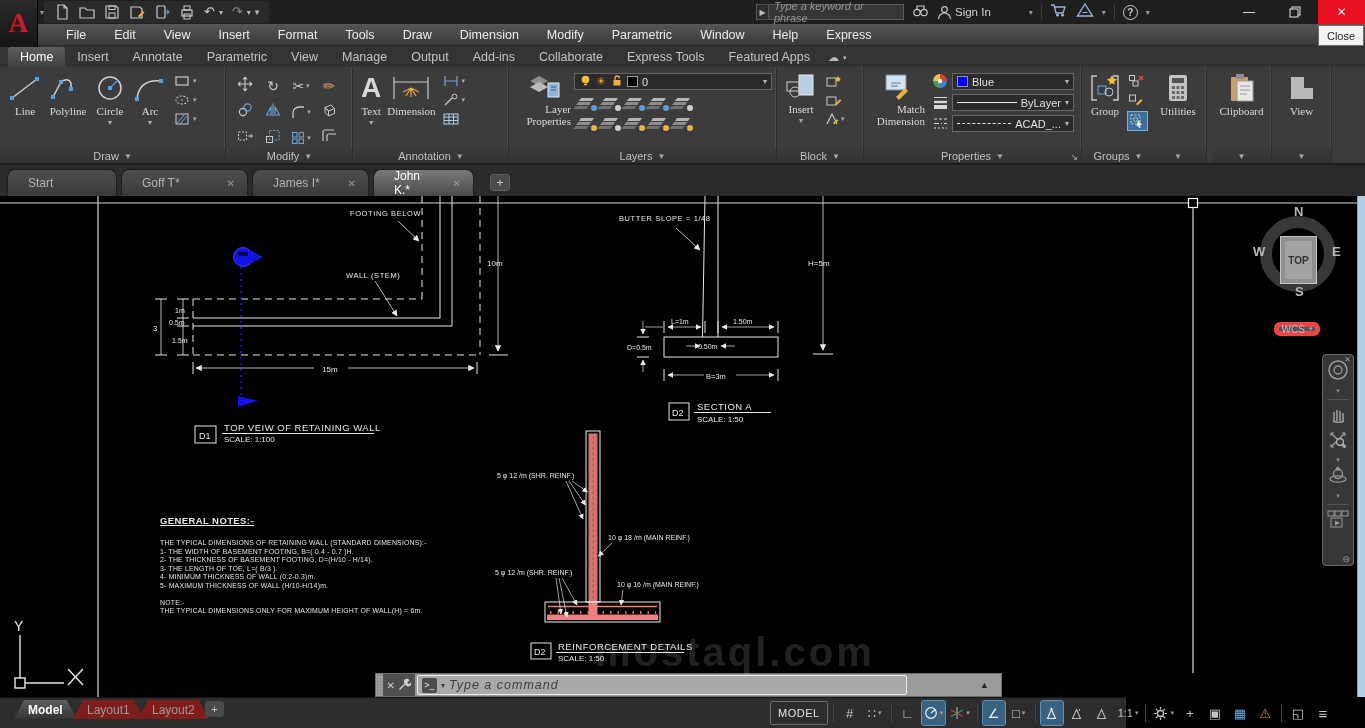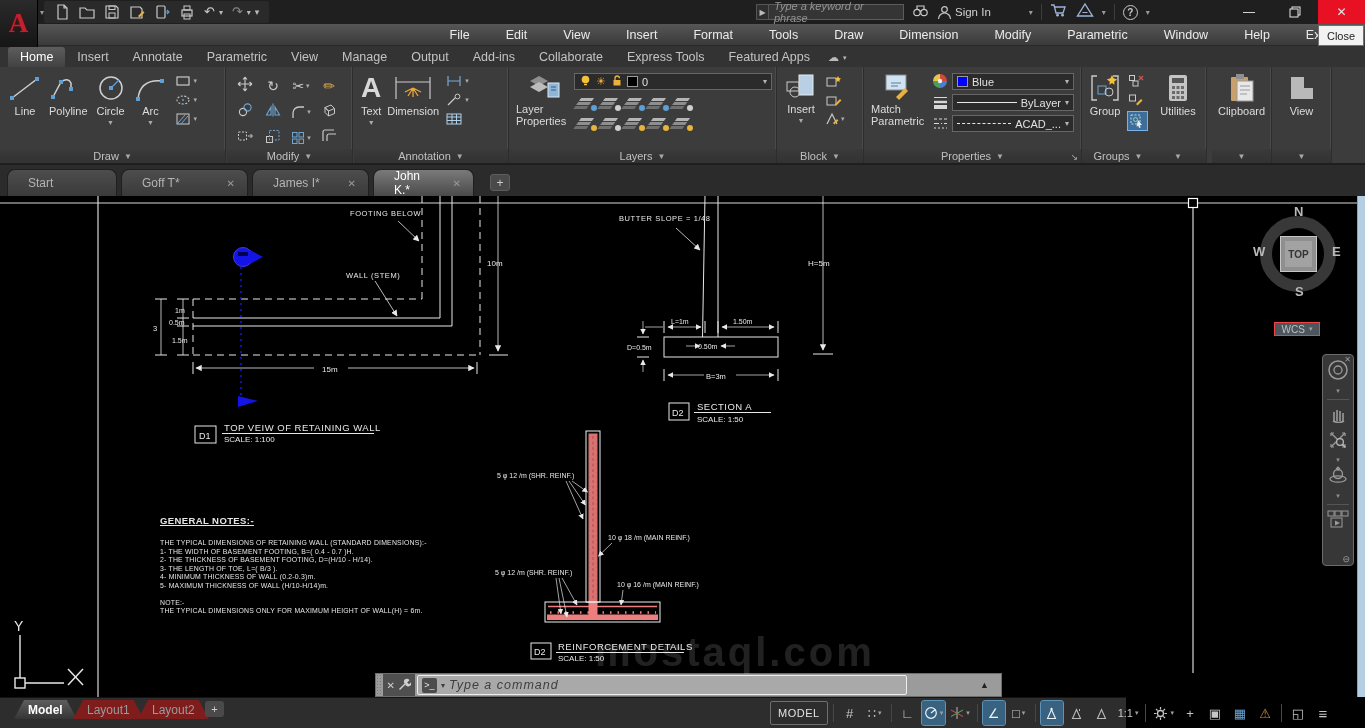--- a/index.html
+++ b/index.html
@@ -24,37 +24,37 @@
   .win-close { background:#e81123; width:47px; }
   .tooltip-close { position:absolute; left:1318px; top:25px; width:46px; height:21px; background:#f2f2f2; border:1px solid #707070; color:#1c1c1c; font-size:11px; display:flex; align-items:center; justify-content:center; z-index:60; }
   .help-circ { width:15px; height:15px; border:1.4px solid #c9c9c9; border-radius:50%; color:#c9c9c9; font-size:10px; font-weight:bold; display:flex; align-items:center; justify-content:center; }
 
   
   .acad-logo { position:absolute; left:0; top:0; width:38px; height:47px; background:linear-gradient(#2a2a2a,#161616); border-right:1px solid #000; z-index:60; display:flex; align-items:center; justify-content:center; }
   .acad-logo span { font-size:27px; font-weight:bold; color:#c2202c; text-shadow:0 0 2px #6d0f16; font-family:"Liberation Serif", serif; }
   .logo-dd { position:absolute; left:40px; top:8px; font-size:8px; color:#999; z-index:60; }
 
   
-  .menubar { position:absolute; left:0; top:24px; width:1365px; height:22px; background:linear-gradient(#565656,#3a3a3a); border-bottom:1px solid #2a2a2a; display:flex; align-items:center; padding-left:52px; gap:8px; z-index:40;justify-content:flex-end; }
+  .menubar { position:absolute; left:0; top:24px; width:1365px; height:22px; background:linear-gradient(#565656,#3a3a3a); border-bottom:1px solid #2a2a2a; display:flex; align-items:center; padding-left:52px; gap:0; z-index:40; }
   .menu-item { color:#ebebeb; font-size:12.5px; padding:0 14px; height:22px; display:flex; align-items:center; }
 
   
   .rtabs { position:absolute; left:0; top:46px; width:1365px; height:21px; background:#333333; display:flex; align-items:flex-end; padding-left:8px; z-index:30; }
   .rtab { color:#c3c3c3; font-size:12.5px; padding:3px 12px; }
   .rtab.active { background:linear-gradient(#5d5d5d,#424242); color:#fff; border-radius:3px 3px 0 0; }
   .rtab-extra { display:flex; align-items:center; gap:4px; color:#bbb; font-size:11px; margin-left:6px; padding-bottom:3px; }
 
   
   .ribbon { position:absolute; left:0; top:67px; width:1365px; height:98px; background:#3c3c3c; border-bottom:2px solid #1e1e1e; z-index:30; }
   .panel { position:absolute; top:0; height:96px; background:#3c3c3c; border-right:1px solid #2d2d2d; box-shadow:inset -1px 0 0 #4a4a4a; }
   .pbody { position:absolute; left:0; right:0; top:0; bottom:14px; display:flex; align-items:flex-start; padding:4px 4px 0 4px; }
   .pfoot { position:absolute; left:0; right:0; bottom:0; height:14px; background:linear-gradient(#3a3a3a,#323232); color:#c0c0c0; font-size:11px; display:flex; align-items:center; justify-content:center; gap:5px; }
   .pfoot .dd { font-size:8px; color:#a8a8a8; }
   .bigbtn { display:flex; flex-direction:column; align-items:center; justify-content:flex-start; gap:2px; color:#dcdcdc; font-size:11px; padding:2px 3px; }
-  .bigbtn .lbl { line-height:12px; text-align:left; }
+  .bigbtn .lbl { line-height:12px; text-align:right;font-family:Liberation Serif, serif; }
   .bigbtn .dd { font-size:7px; color:#aaa; }
   .minicol { display:flex; flex-direction:column; gap:5px; margin-left:4px; padding-top:3px; }
   .mi { display:flex; align-items:center; gap:2px; }
   .mi .dd { font-size:7px; color:#aaa; }
   .modgrid { display:grid; grid-template-columns:repeat(4,28px); grid-auto-rows:26px; align-items:center; justify-items:center; padding-top:2px; }
   .glyph { color:#c9c9c9; font-size:14px; line-height:14px; }
   .combo { height:17px; background:#2b2b2b; border:1px solid #666; display:flex; align-items:center; gap:4px; padding:0 4px; color:#e0e0e0; font-size:11px; }
   .combo .dd { margin-left:auto; font-size:8px; color:#b5b5b5; }
   .swatch { width:11px; height:11px; border:1px solid #999; }
   .lyr-combo { width:198px; margin:2px 0 3px 0; }
@@ -81,23 +81,23 @@
   .canvas { position:absolute; left:0; top:196px; width:1365px; height:501px; background:#000; }
   .canvas svg.draw { position:absolute; left:0; top:0; }
   .cadtxt { font-family:"Liberation Sans", sans-serif; fill:#e8e8e8; }
 
   .notes { position:absolute; left:160px; top:319px; width:310px; color:#e6e6e6; }
   .notes .nh { font-size:9.5px; font-weight:bold; letter-spacing:.4px; text-decoration:underline; margin-bottom:13px; }
   .notes .nl { font-size:6.9px; letter-spacing:.2px; min-height:8.5px; line-height:8.5px; white-space:nowrap; }
 
   .viewcube { position:absolute; left:1256px; top:10px; width:86px; height:130px; }
   .vc-ring { position:absolute; left:4px; top:10px; width:76px; height:76px; border-radius:50%; border:12px solid #383838; }
-  .vc-face { position:absolute; left:24px; top:30px; width:37px; height:36px; background:#a2a2a2; border:1px solid #c6c6c6; box-shadow:inset 0 0 0 4px #8f8f8f; color:#333; font-size:10px; font-weight:bold; display:flex; align-items:center; justify-content:center; }
+  .vc-face { position:absolute; left:24px; top:30px; width:37px; height:48px; background:#a2a2a2; border:1px solid #c6c6c6; box-shadow:inset 0 0 0 4px #8f8f8f; color:#333; font-size:10px; font-weight:bold; display:flex; align-items:center; justify-content:center; }
   .vc-l { position:absolute; color:#b9b9b9; font-size:13px; font-weight:bold; }
-  .vc-wcs { position:absolute; left:18px; top:116px; width:46px; height:14px; background:#4d565c; border:1px solid #ef4444; border-radius:0; color:#b7c3ca; font-size:10px; display:flex; align-items:center; justify-content:center; gap:4px; }
+  .vc-wcs { position:absolute; left:18px; top:116px; width:46px; height:14px; background:#4d565c; border:5px solid #ef4444; border-radius:6px; color:#b7c3ca; font-size:10px; display:flex; align-items:center; justify-content:center; gap:4px; }
   .vc-wcs .dd { font-size:7px; color:#9aa6ad; }
 
   .navbar { position:absolute; left:1322px; top:158px; width:32px; height:212px; background:rgba(60,60,60,.92); border:1px solid #6b6b6b; border-radius:4px; display:flex; flex-direction:column; align-items:center; padding-top:4px; gap:3px; }
   .navbar .nx { position:absolute; right:2px; top:0px; color:#999; font-size:8px; }
   .navbar .nm { position:absolute; right:3px; bottom:1px; color:#999; font-size:9px; }
   .navbar .dd { font-size:7px; color:#8f8f8f; line-height:6px; }
   .nav-sep { width:22px; height:1px; background:#555; margin:2px 0; }
 
   .scrollbar { position:absolute; right:0; top:0; width:8px; height:501px; background:#b4cfe4; border-left:1px solid #7fa6c4; }
 
@@ -545,21 +545,21 @@
     </div>
 
     <div class="panel" style="left:864px;width:218px">
       <div class="pbody">
         <div class="bigbtn" style="width:60px">
           <svg width="30" height="28">
               <rect x="3" y="2" width="20" height="15" fill="#cfe3f2" stroke="#8a8a8a"></rect>
               <path d="M8 10h10M8 13h7" stroke="#5a7a94"></path>
               <path d="M13 24l9-9 3 3-9 9z" fill="#e8b23c"></path>
             </svg>
-          <span class="lbl">Match Parametric</span>
+          <span class="lbl">Match Dimension</span>
         </div>
         <div class="minicol" style="padding-top:2px">
           <span class="mi">
               <svg width="17" height="16">
                 <circle cx="8" cy="8" r="7" fill="#3a3a3a"></circle>
                 <path d="M8 8L8 1A7 7 0 0 1 15 8z" fill="#d04a3a"></path>
                 <path d="M8 8L15 8A7 7 0 0 1 8 15z" fill="#4a7fd0"></path>
                 <path d="M8 8L8 15A7 7 0 0 1 1 8z" fill="#4aa05a"></path>
                 <path d="M8 8L1 8A7 7 0 0 1 8 1z" fill="#e8c44a"></path>
                 <circle cx="8" cy="8" r="2.2" fill="#eee"></circle>

